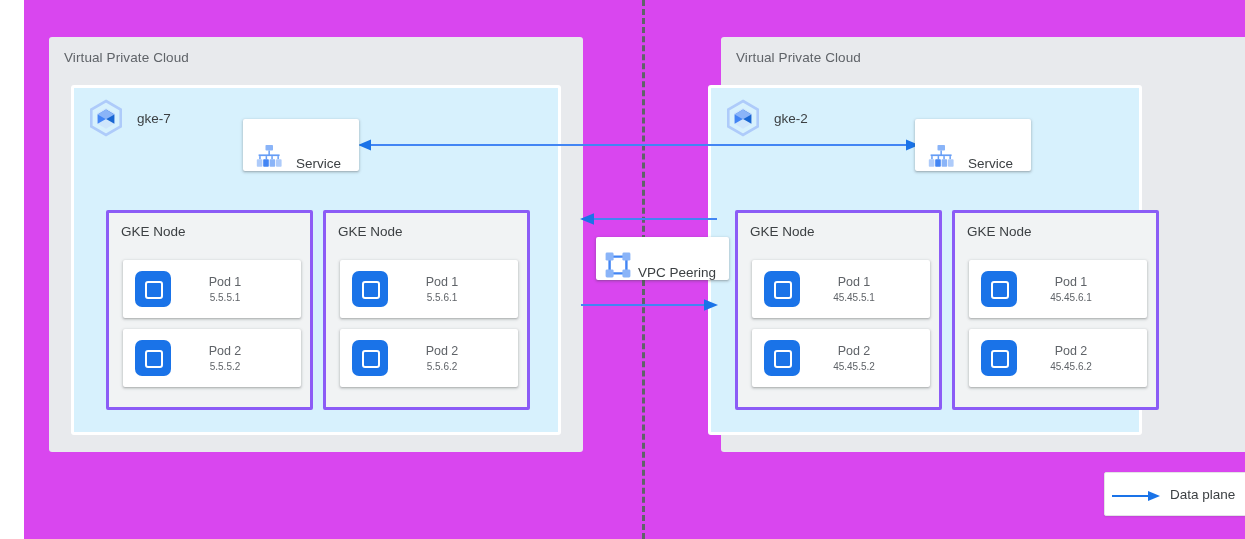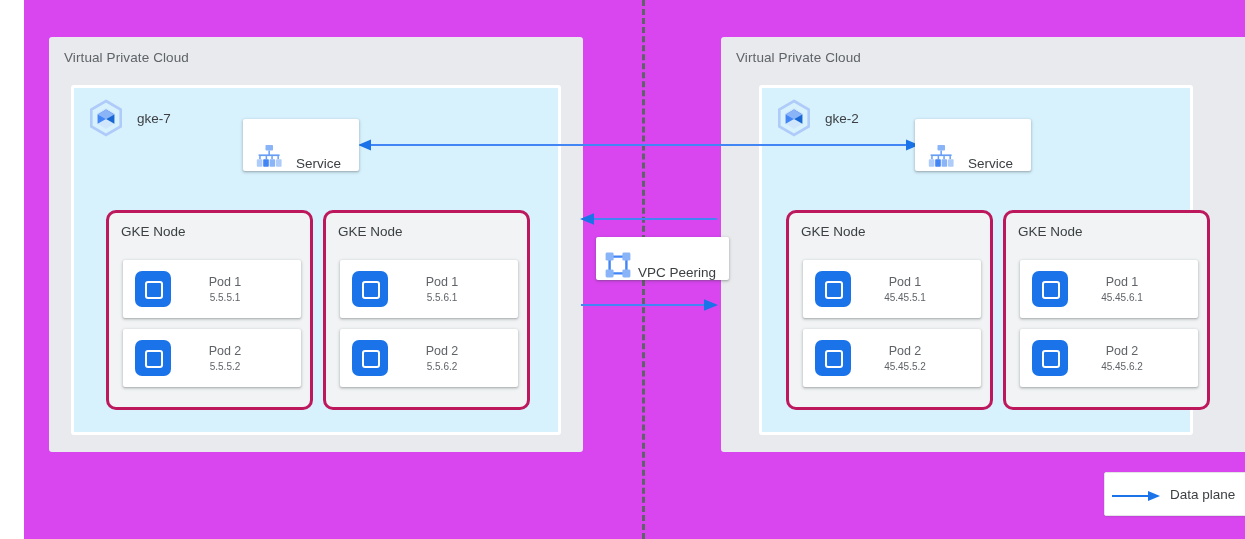--- a/index.html
+++ b/index.html
@@ -55,22 +55,22 @@
     font-size: 13.5px;
     color: #3c4043;
     margin-left: 11px;
     white-space: nowrap;
   }
 
   
   .node {
     position: absolute;
     background: #f1f3f4;
-    border: 3px solid #be185d;
-    border-radius: 10px;
+    border: 3px solid #8b5cf6;
+    border-radius: 2px;
     box-sizing: border-box;
   }
   .node-label {
     position: absolute;
     left: 12px;
     top: 11px;
     font-size: 13.5px;
     color: #3c4043;
     white-space: nowrap;
   }
@@ -255,21 +255,21 @@
         <rect x="22.0" y="18.2" width="5.6" height="7.6" rx="0.8" fill="#aecbfa"></rect>
       </svg>
     </span>
     <span class="chip-label" style="margin-left:12px;">Service</span>
   </div>
 
   <div class="vpc" style="left:697px; top:37px; width:526px; height:415px;">
     <div class="vpc-label">Virtual Private Cloud</div>
   </div>
 
-  <div class="cluster" style="left:735px; top:85px; width:434px; height:350px;">
+  <div class="cluster" style="left:684px; top:85px; width:434px; height:350px;">
     <div class="cluster-head">
       <span style="display:block;width:40px;height:40px;">
         <svg width="40" height="40" viewBox="0 0 40 40">
           <polygon points="20,3 34.7,11.5 34.7,28.5 20,37 5.3,28.5 5.3,11.5" fill="none" stroke="#aecbfa" stroke-width="2.6"></polygon>
           <polygon points="20,10 29,15.2 29,25.6 20,30.8 11,25.6 11,15.2" fill="#c9ddfc" opacity="0.55"></polygon>
           <polygon points="20,11.6 20,21 11.6,25.8 11.6,16.4" fill="#4285f4"></polygon>
           <polygon points="20,11.6 20,21 28.4,25.8 28.4,16.4" fill="#1967d2"></polygon>
           <polygon points="20,11.6 28.4,16.4 20,21.2 11.6,16.4" fill="#8ab4f8"></polygon>
         </svg>
       </span>

